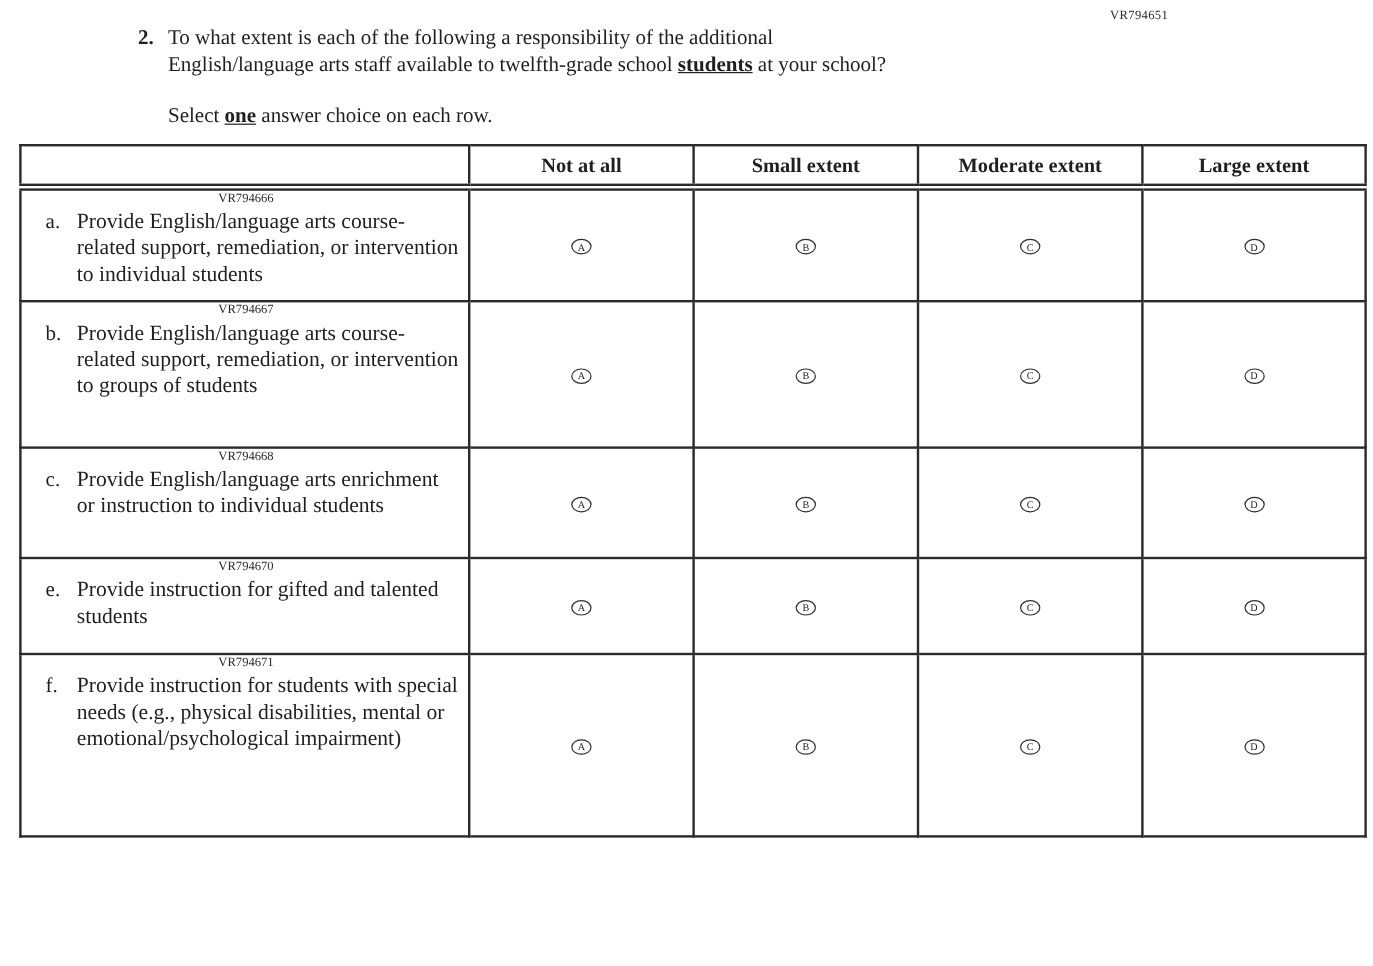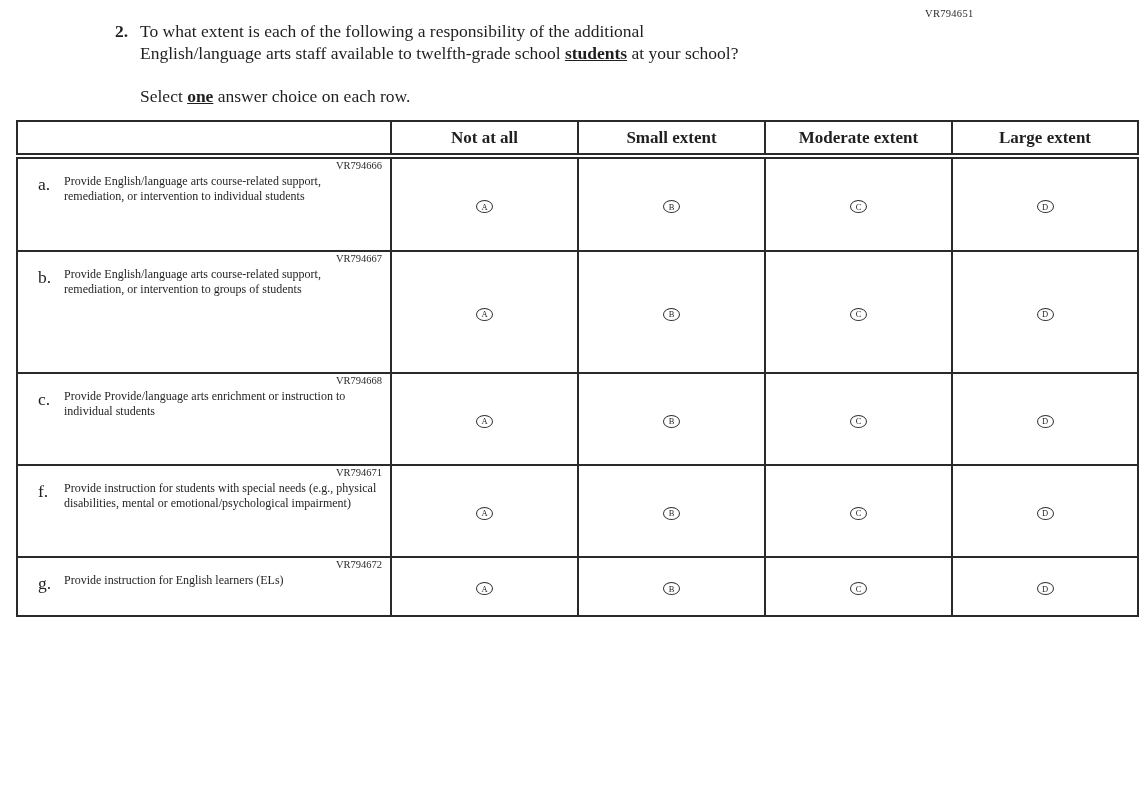--- a/index.html
+++ b/index.html
@@ -21,35 +21,35 @@
     position:absolute; left:16px; top:120px;
     width:1121px; border-collapse:collapse; table-layout:fixed;
     border:2px solid #be185d;
   }
   .grid th, .grid td { border:2px solid #2a2a2a; }
   .grid th {
     height:35px; font-size:17px; font-weight:bold; text-align:center;
     vertical-align:middle; border-bottom:6px double #2a2a2a; padding:0 2px;
   }
   .grid td.label-cell { vertical-align:top; padding:1px 6px 2px 10px; }
-  .vr-code { text-align:right; font-size:10.5px; line-height:12px; color:#2a2a2a; padding-right:2px; }
+  .vr-code { text-align:center; font-size:10.5px; line-height:12px; color:#2a2a2a; padding-right:2px; }
   .item { display:flex; padding-left:10px; margin-top:2px; }
   .item-letter { width:26px; flex:0 0 26px; font-size:17.5px; line-height:1.22; }
-  .item-text { width:318px; font-size:12px; line-height:1.22; }
+  .item-text { width:318px; font-size:18px; line-height:1.22; }
   .grid td.bubble-cell { text-align:center; vertical-align:middle; }
 
   .bubble {
     display:inline-flex; align-items:center; justify-content:center;
     width:17px; height:13px; border:1.3px solid #2f2f2f; border-radius:50%;
     font-size:8.5px; line-height:1; color:#1f1f1f; cursor:pointer;
     font-family:"Liberation Serif","DejaVu Serif",serif;
   }
 
   tr.row-a { height:95px; } tr.row-b { height:122px; } tr.row-c { height:92px;border-radius:22px; }
-  tr.row-d { height:93px; } tr.row-e { height:80px; } tr.row-f { height:92px; }
+  tr.row-d { height:93px; } tr.row-e { height:80px; } tr.row-f { height:152px; }
   tr.row-g { height:59px; }
 </style>
 </head>
 <body>
 
 <div class="form-code-top">VR794651</div>
 
 <div class="question">
   <span class="q-number">2.</span>
   <span class="q-text"><span>To what extent is each of the following a responsibility of the additional English/language arts staff available to twelfth-grade school </span><b class="inline">students</b><span> at your school?</span></span>
@@ -100,52 +100,52 @@
     <td class="bubble-cell"><span class="bubble">B</span></td>
     <td class="bubble-cell"><span class="bubble">C</span></td>
     <td class="bubble-cell"><span class="bubble">D</span></td>
   </tr>
 
   <tr class="row-c">
     <td class="label-cell">
       <div class="vr-code">VR794668</div>
       <div class="item">
             <span class="item-letter">c.</span>
-            <div class="item-text">Provide Provide/language arts enrichment or instruction to individual students</div>
+            <div class="item-text">Provide English/language arts enrichment or instruction to individual students</div>
           </div>
     </td>
     <td class="bubble-cell"><span class="bubble">A</span></td>
     <td class="bubble-cell"><span class="bubble">B</span></td>
     <td class="bubble-cell"><span class="bubble">C</span></td>
     <td class="bubble-cell"><span class="bubble">D</span></td>
   </tr>
 
 
+  <tr class="row-e">
+    <td class="label-cell">
+      <div class="vr-code">VR794670</div>
+      <div class="item">
+            <span class="item-letter">e.</span>
+            <div class="item-text">Provide instruction for gifted and talented students</div>
+          </div>
+    </td>
+    <td class="bubble-cell"><span class="bubble">A</span></td>
+    <td class="bubble-cell"><span class="bubble">B</span></td>
+    <td class="bubble-cell"><span class="bubble">C</span></td>
+    <td class="bubble-cell"><span class="bubble">D</span></td>
+  </tr>
 
   <tr class="row-f">
     <td class="label-cell">
       <div class="vr-code">VR794671</div>
       <div class="item">
             <span class="item-letter">f.</span>
             <div class="item-text">Provide instruction for students with special needs (e.g., physical disabilities, mental or emotional/psychological impairment)</div>
           </div>
     </td>
     <td class="bubble-cell"><span class="bubble">A</span></td>
     <td class="bubble-cell"><span class="bubble">B</span></td>
     <td class="bubble-cell"><span class="bubble">C</span></td>
     <td class="bubble-cell"><span class="bubble">D</span></td>
   </tr>
 
-  <tr class="row-g">
-    <td class="label-cell">
-      <div class="vr-code">VR794672</div>
-      <div class="item">
-            <span class="item-letter">g.</span>
-            <div class="item-text">Provide instruction for English learners (ELs)</div>
-          </div>
-    </td>
-    <td class="bubble-cell"><span class="bubble">A</span></td>
-    <td class="bubble-cell"><span class="bubble">B</span></td>
-    <td class="bubble-cell"><span class="bubble">C</span></td>
-    <td class="bubble-cell"><span class="bubble">D</span></td>
-  </tr>
 </tbody>
   </table>
 
 </body></html>

